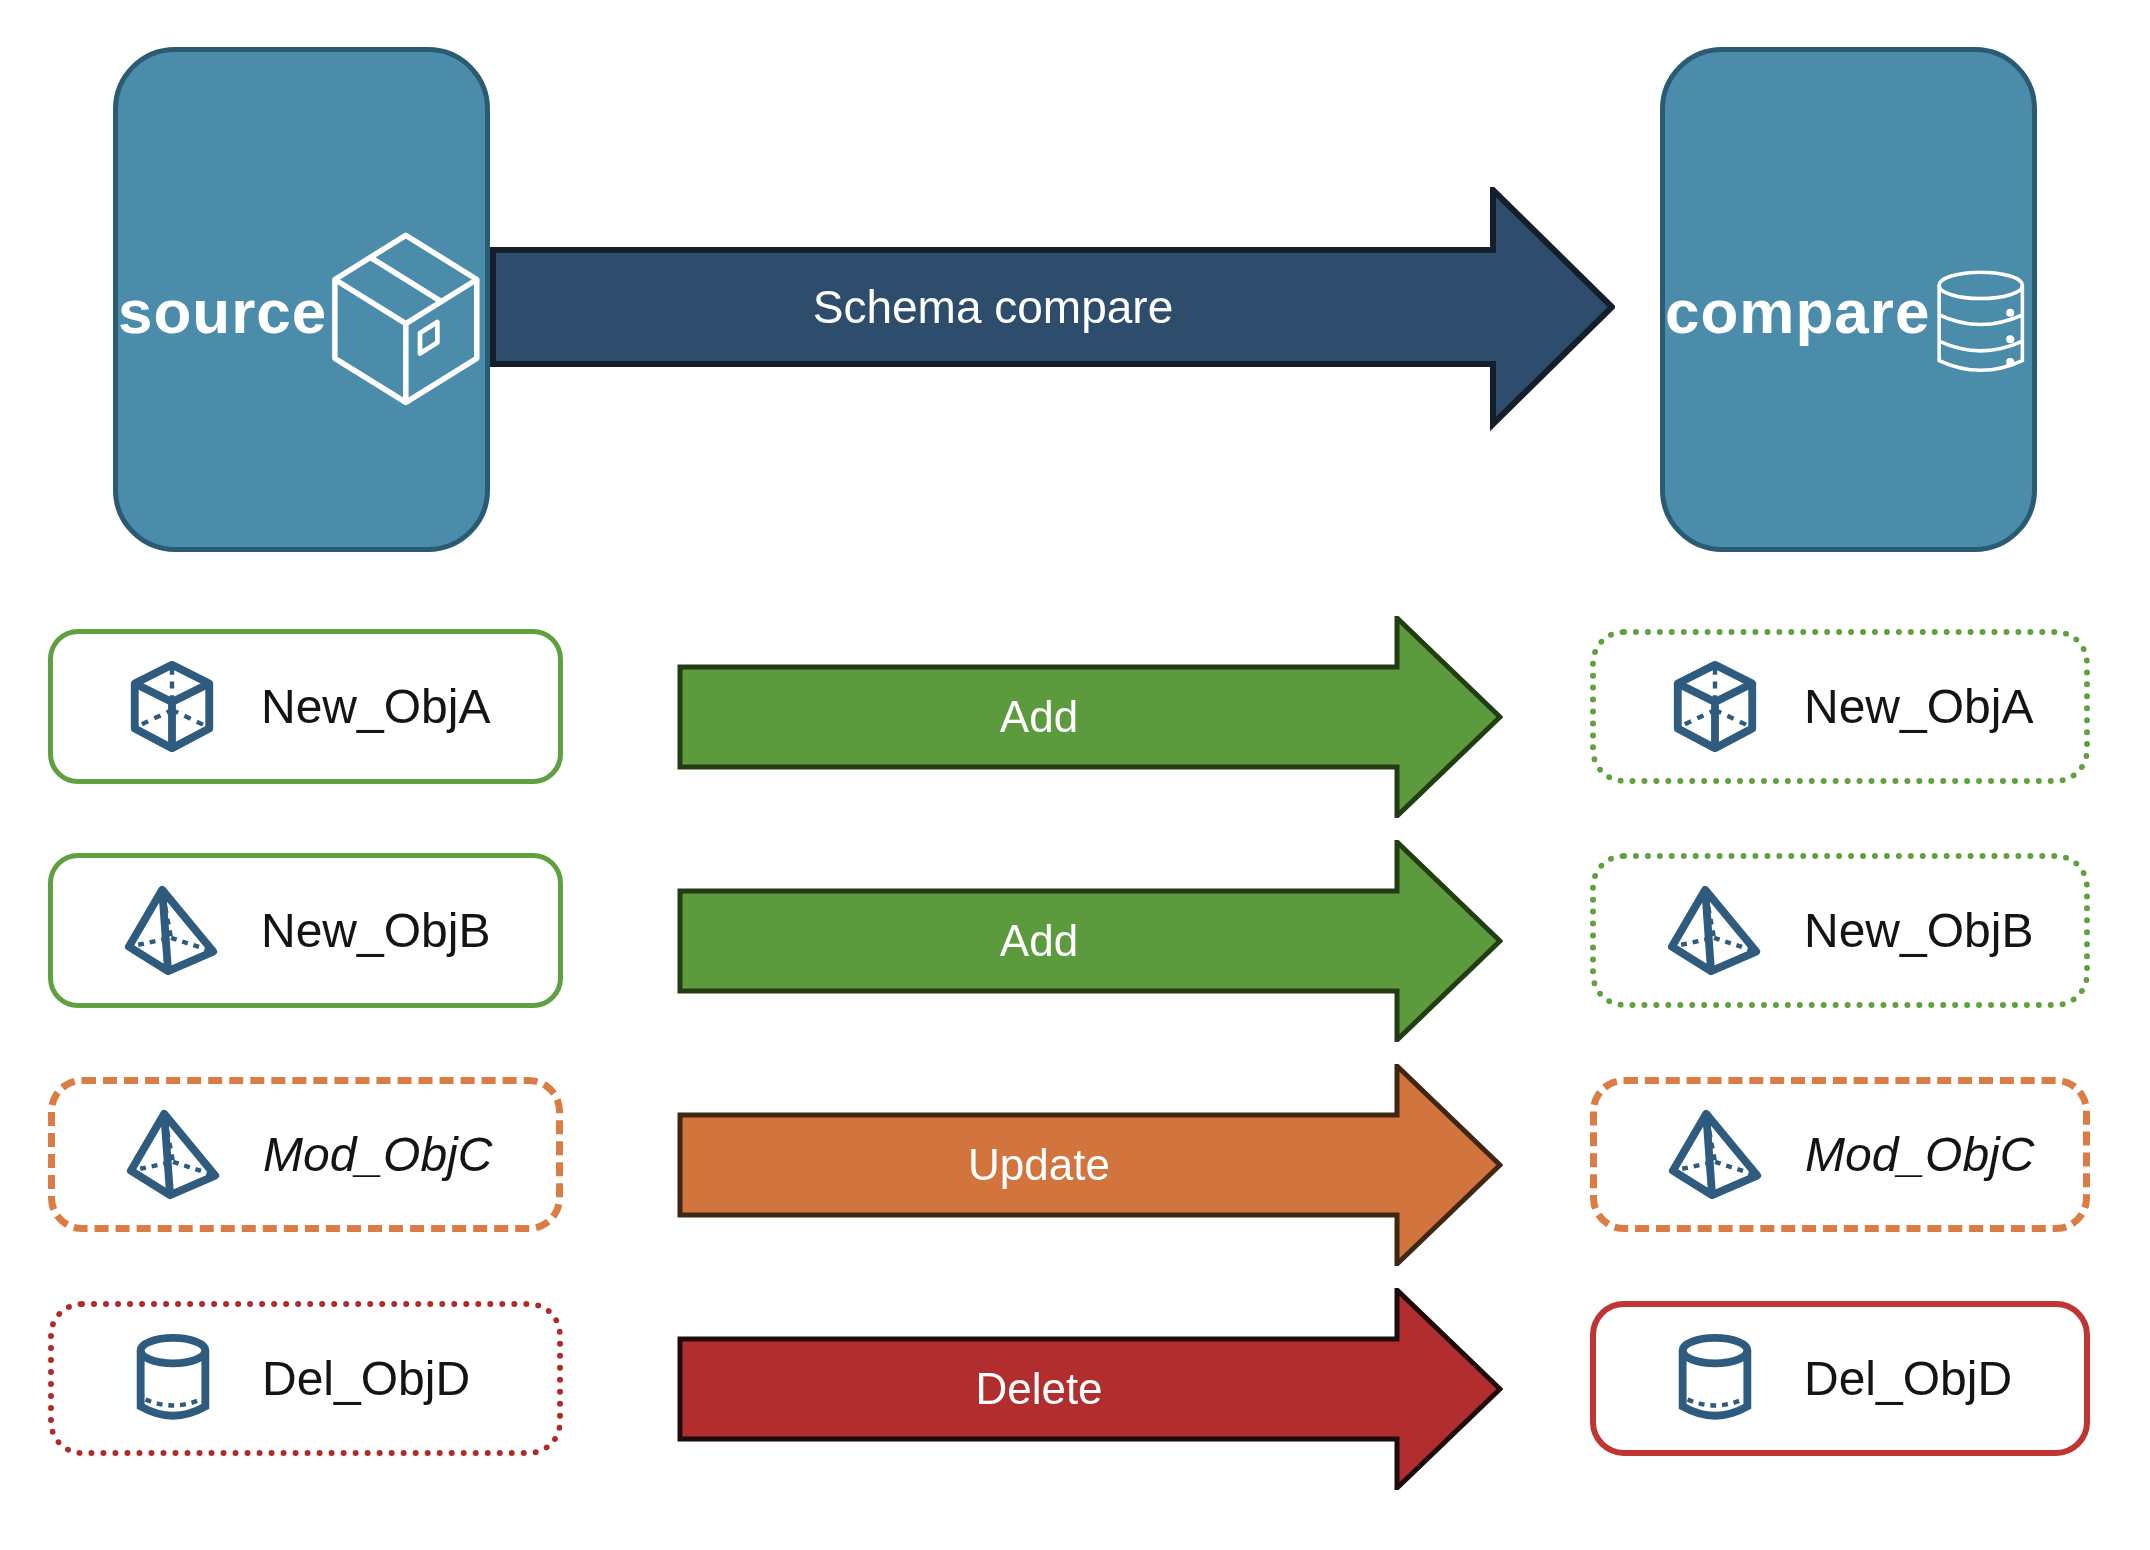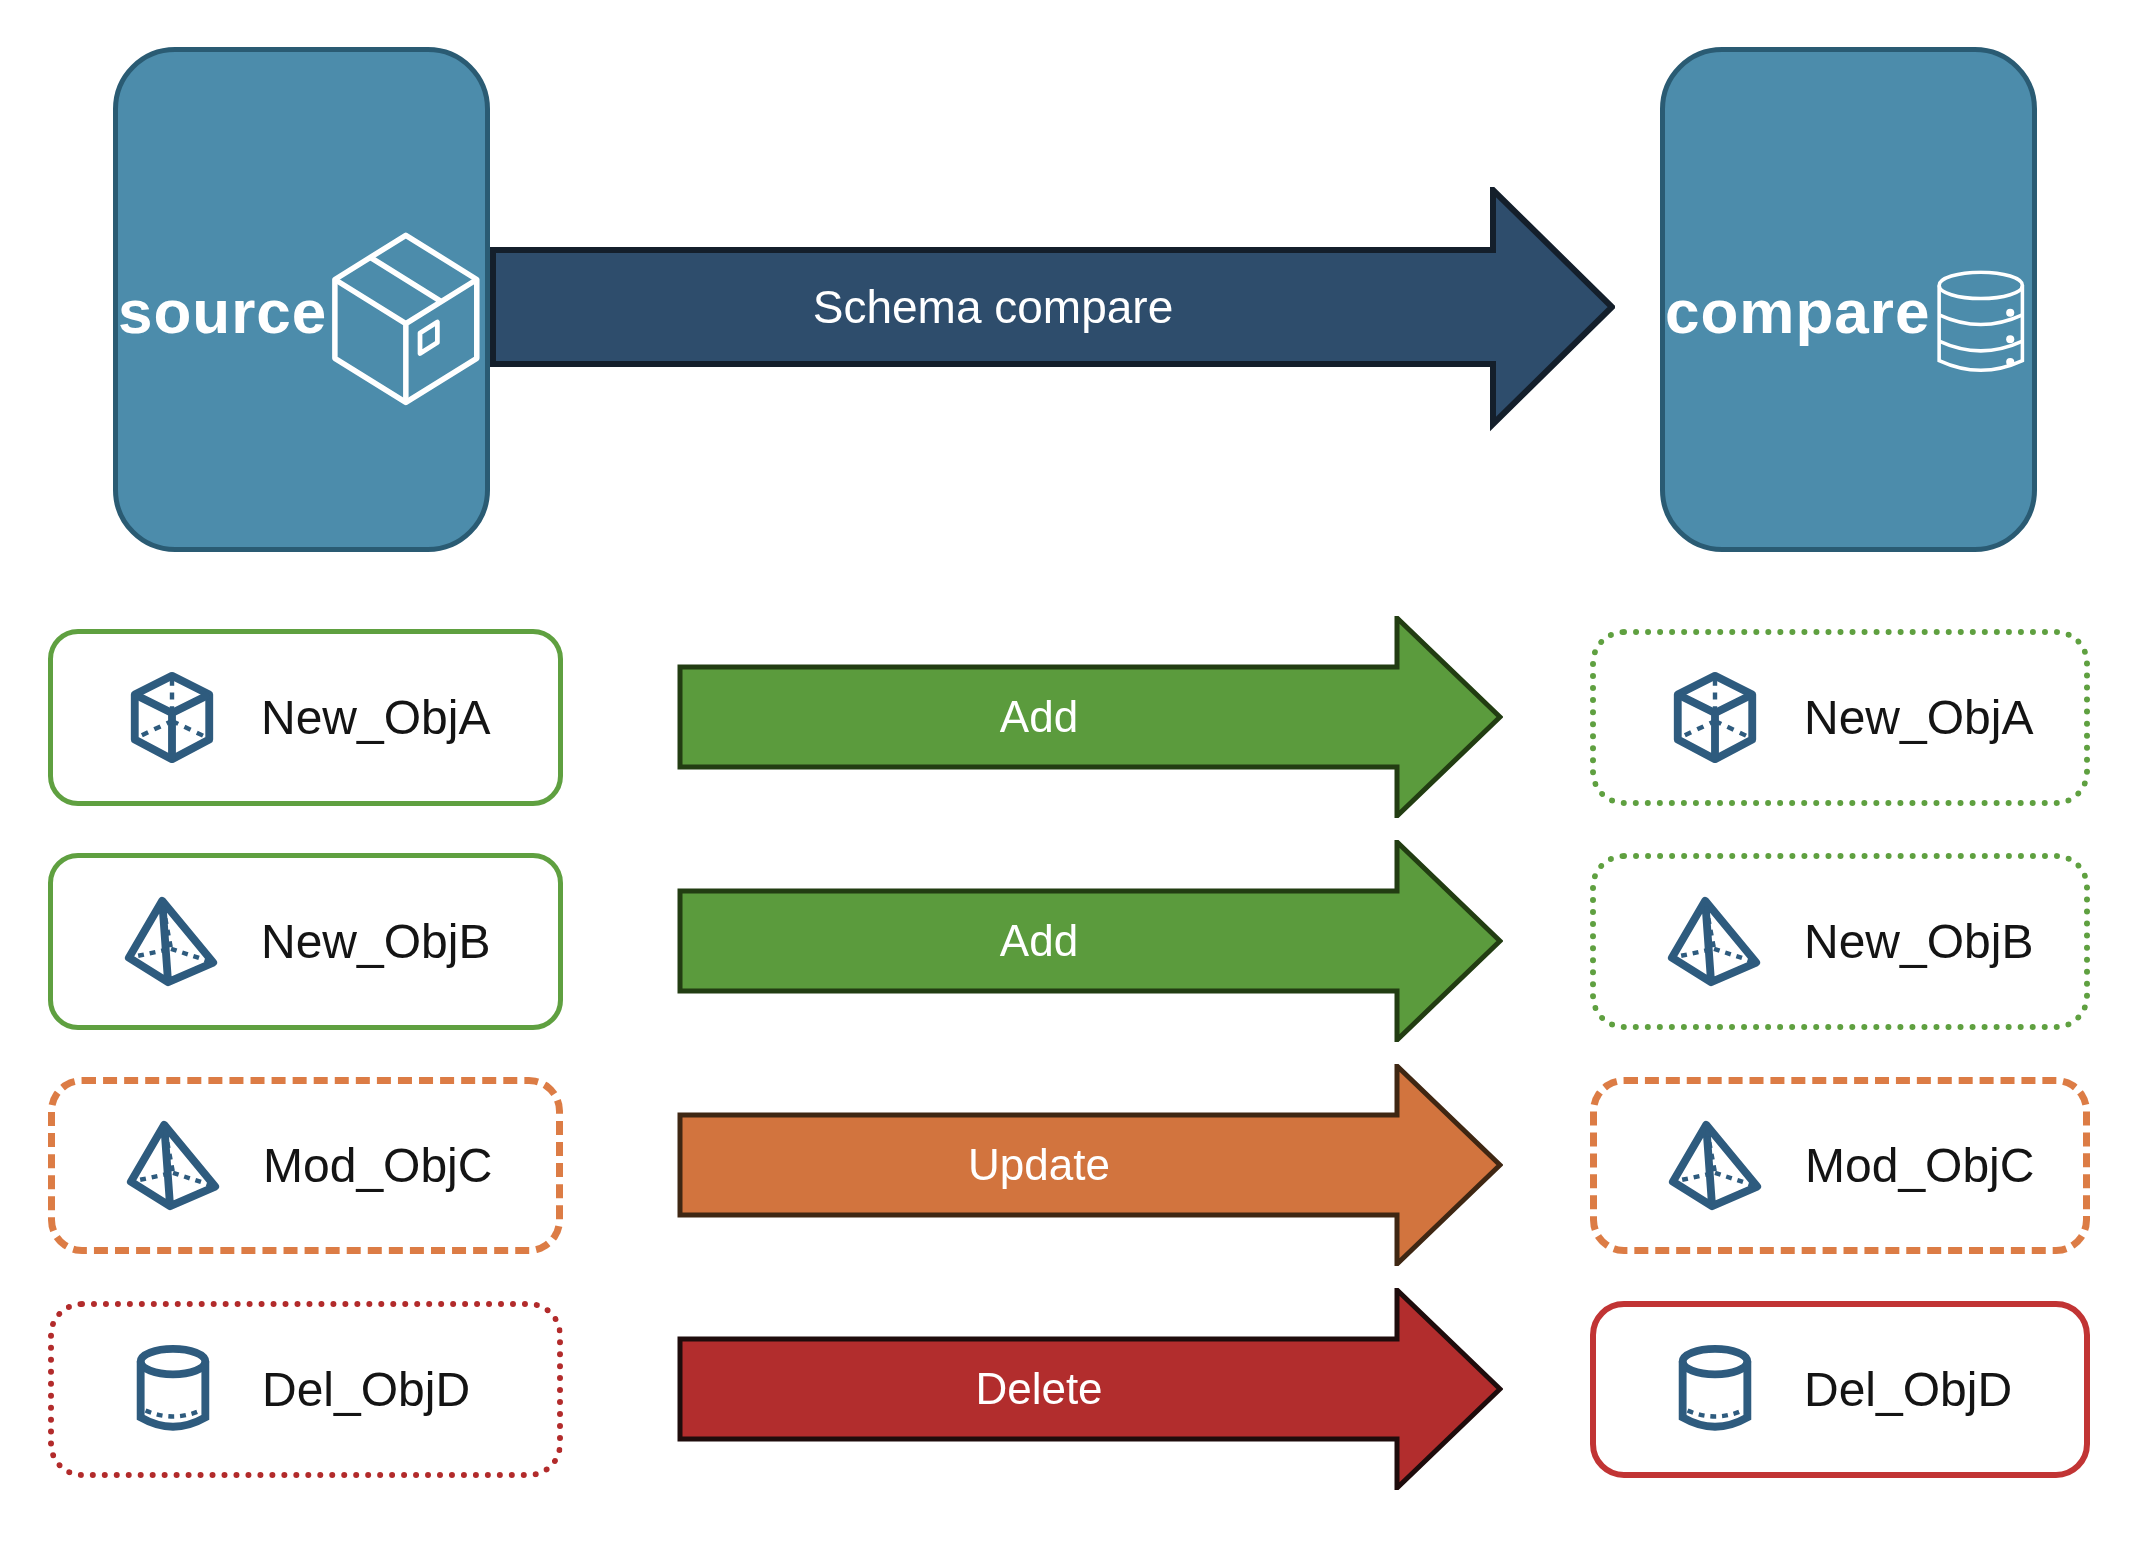--- a/index.html
+++ b/index.html
@@ -26,30 +26,30 @@
   .compare-arrow polygon{stroke:#141F2B;stroke-width:6;}
   .compare-arrow text{font-size:46px;}
   .row-arrow{left:677px;width:826px;height:202px;}
   .row-arrow polygon{stroke-width:5;}
   .row-arrow text{font-size:44px;}
   .arrow-green polygon{stroke:#223D12;}
   .arrow-orange polygon{stroke:#3F2713;}
   .arrow-red polygon{stroke:#1E0C0C;}
   
   .row-card{
-    position:absolute;height:177px;box-sizing:border-box;background:#FFFFFF;
+    position:absolute;height:155px;box-sizing:border-box;background:#FFFFFF;
     display:flex;align-items:center;padding-left:70px;gap:40px;
   }
   .row-card.left{left:48px;width:515px;}
   .row-card.right{left:1590px;width:500px;}
   .card-label{font-size:48px;color:#141414;white-space:nowrap;}
   .obj-icon{width:98px;height:98px;flex:none;stroke:#2E5B7E;fill:none;}
   .b-solid-green {border:5px solid #5FA040;border-radius:30px;}
   .b-dotted-green{border:6px dotted #5FA040;border-radius:34px;}
-  .b-dashed-orange{border:7px dashed #DC7C45;border-radius:34px;}
+  .b-dashed-orange{border:7px dashed #DC7C45;border-radius:34px;font-style:italic;}
   .b-dotted-red{border:6px dotted #B22B2B;border-radius:34px;}
   .b-solid-red{border:6px solid #C13434;border-radius:34px;}
 </style>
 </head>
 <body>
 
 <svg width="0" height="0" style="position:absolute" aria-hidden="true">
   <defs>
     <symbol id="sym-cube" viewBox="0 0 100 100">
       <path stroke-width="8" stroke-linejoin="round" d="M50 7 L88 26 L88 72 L50 92 L12 72 L12 26 Z"></path>

